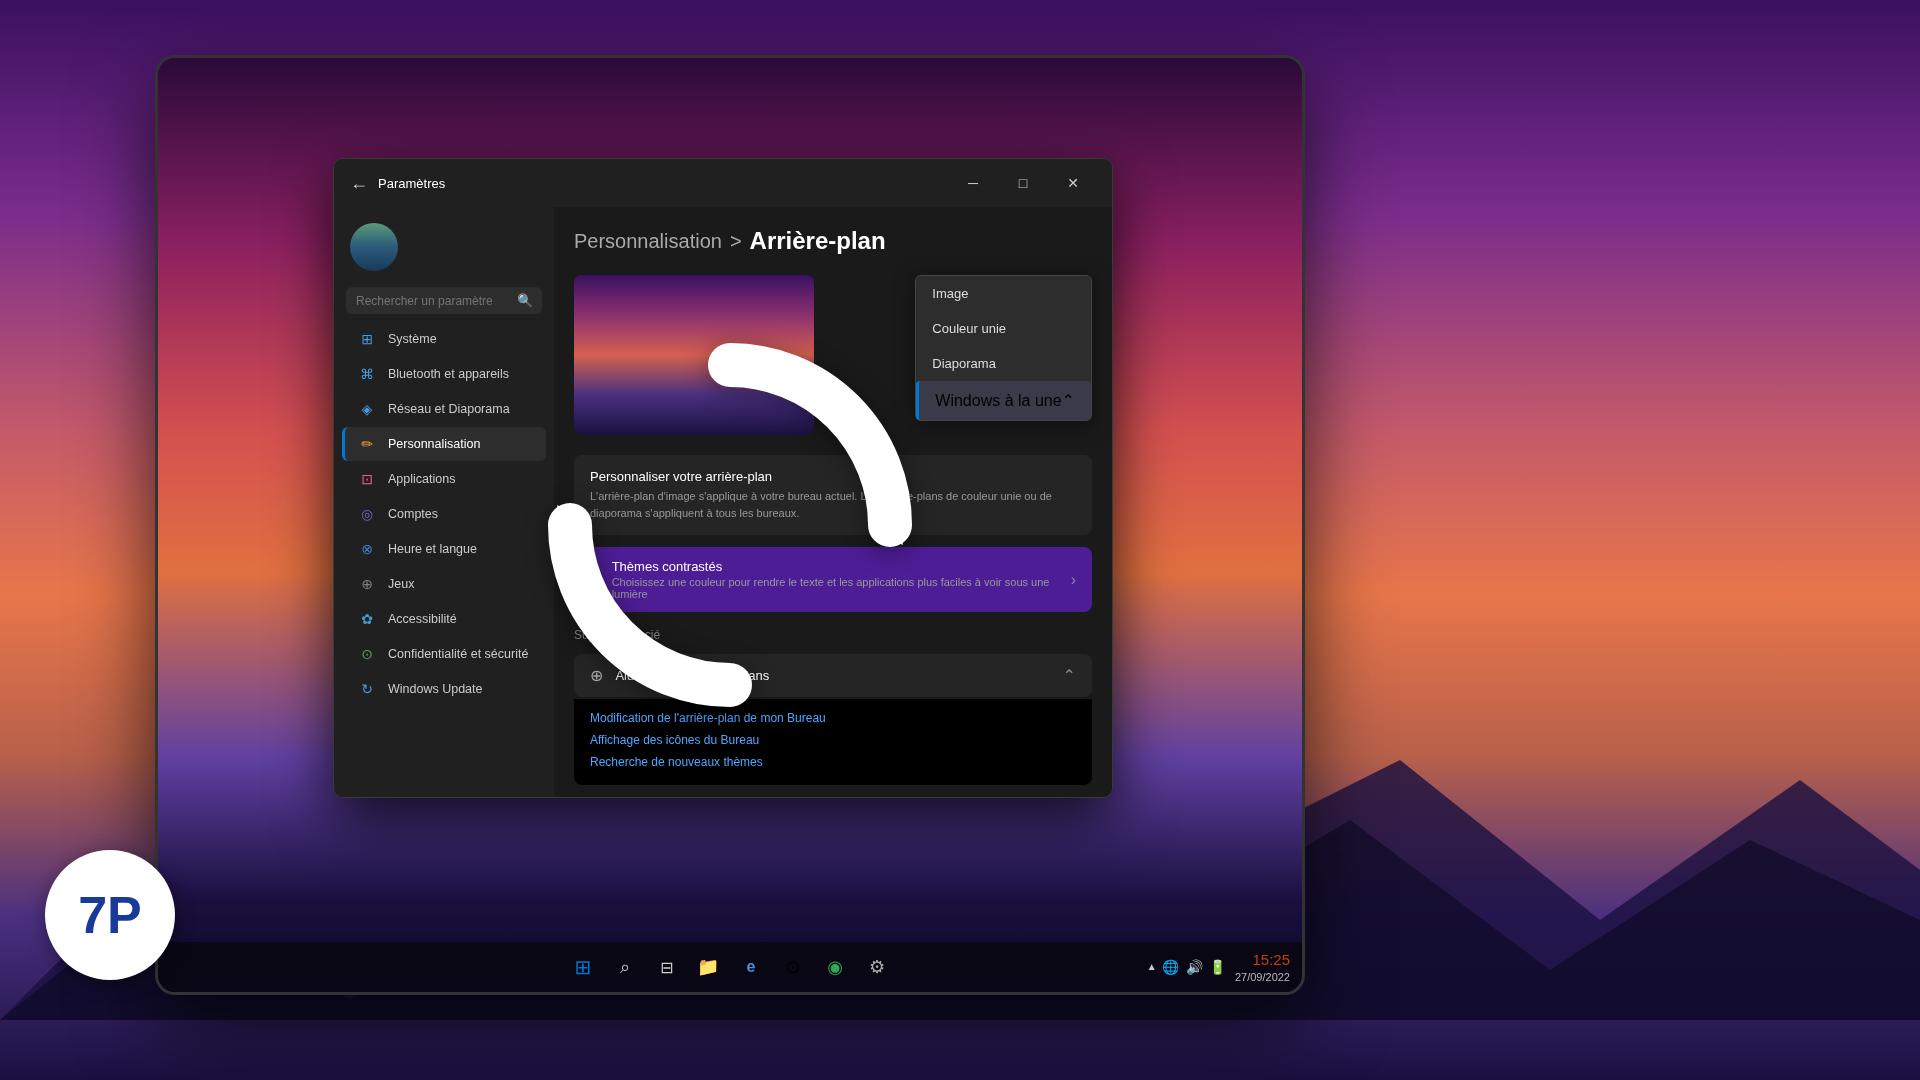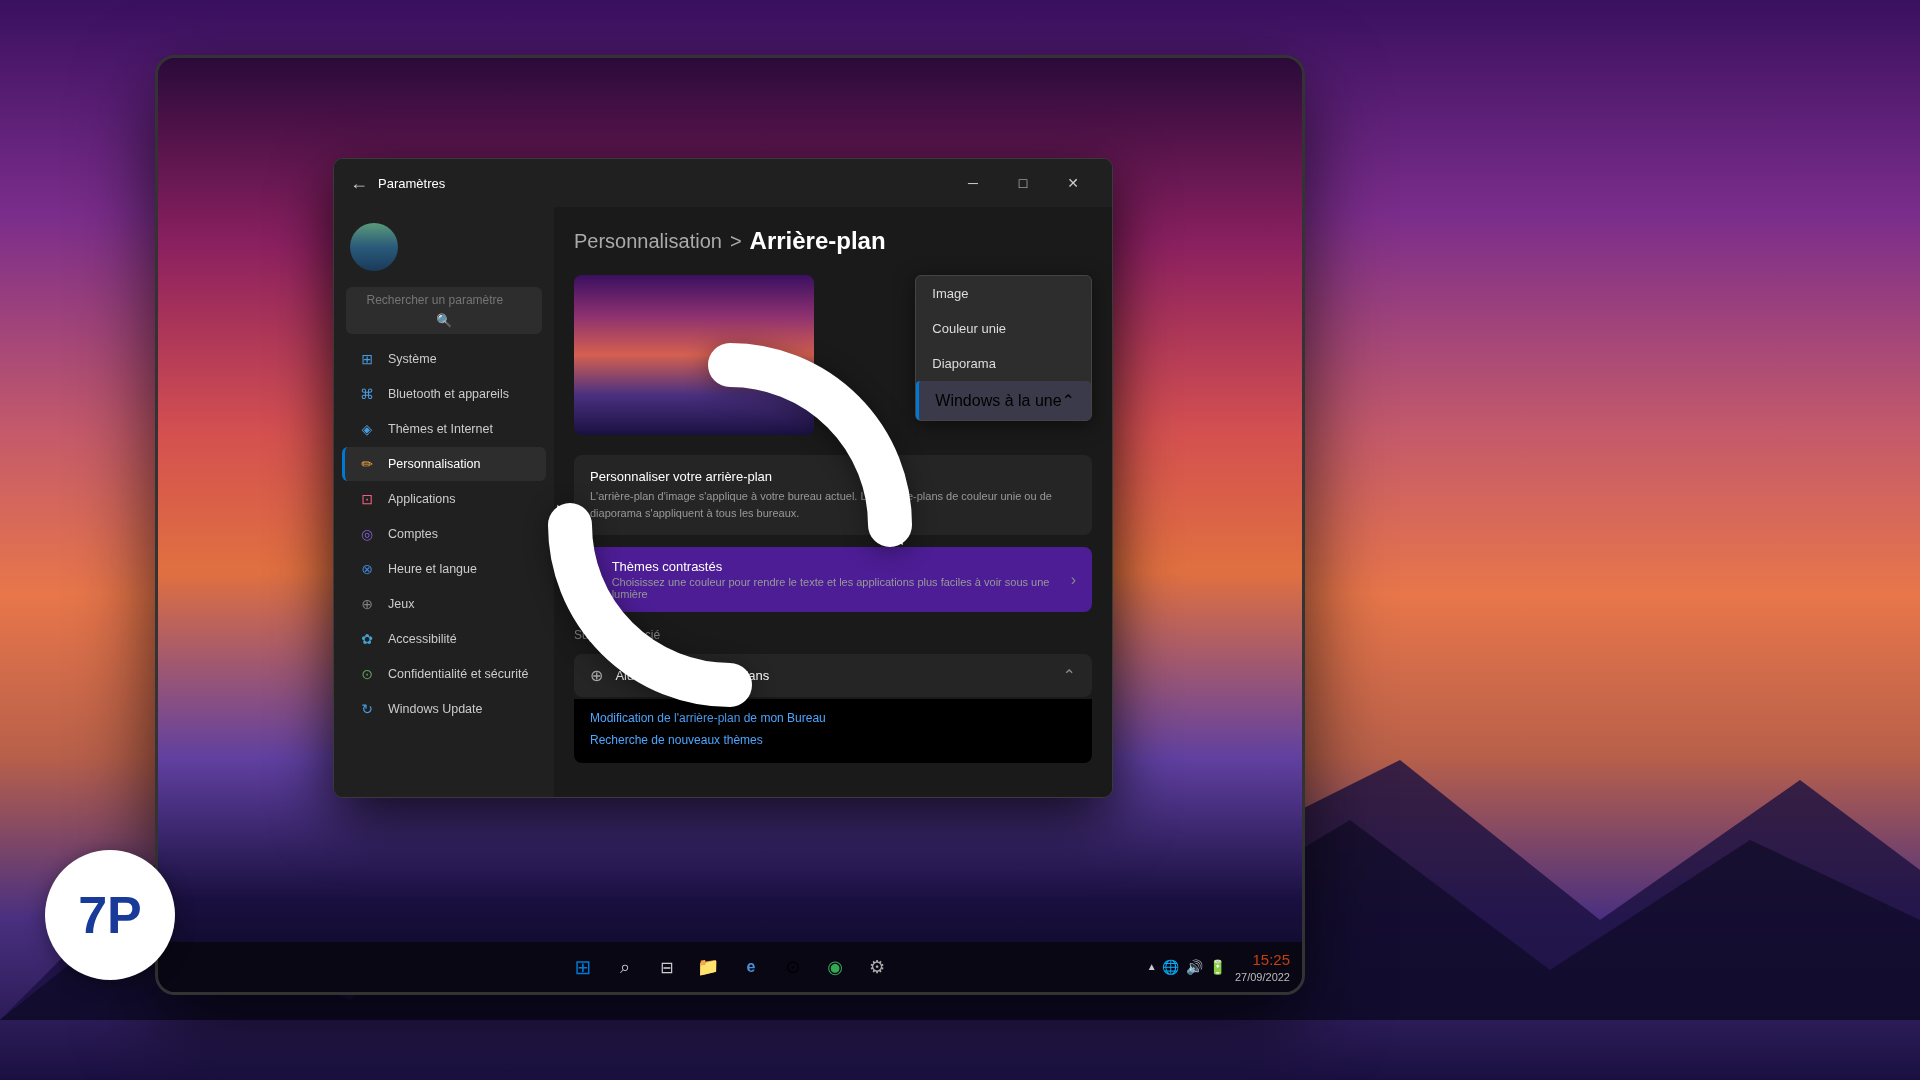--- a/index.html
+++ b/index.html
@@ -171,21 +171,20 @@
 
     
     .search-box {
       margin: 0 12px 8px;
       display: flex;
       align-items: center;
       background: #2d2d2d;
       border-radius: 6px;
       padding: 6px 10px;
       gap: 6px;
-      flex-direction: column;
     }
 
     .search-input {
       background: transparent;
       border: none;
       outline: none;
       color: #aaa;
       font-size: 12px;
       flex: 1;
     }
@@ -553,21 +552,21 @@
               <div class="nav-item">
                 <span class="nav-icon" style="color: rgb(74, 154, 222);">⊞</span>
                 <span class="nav-label">Système</span>
               </div>
               <div class="nav-item">
                 <span class="nav-icon" style="color: rgb(74, 154, 222);">⌘</span>
                 <span class="nav-label">Bluetooth et appareils</span>
               </div>
               <div class="nav-item">
                 <span class="nav-icon" style="color: rgb(74, 154, 222);">◈</span>
-                <span class="nav-label">Thèmes et Internet</span>
+                <span class="nav-label">Réseau et Diaporama</span>
               </div>
               <div class="nav-item active">
                 <span class="nav-icon" style="color: rgb(240, 160, 64);">✏</span>
                 <span class="nav-label">Personnalisation</span>
               </div>
               <div class="nav-item">
                 <span class="nav-icon" style="color: rgb(240, 96, 128);">⊡</span>
                 <span class="nav-label">Applications</span>
               </div>
               <div class="nav-item">
@@ -644,20 +643,21 @@
             </div>
             <div class="support-header">
               <div class="support-header-left">
                 <span style="font-size:16px;color:#aaa;">⊕</span>
                 <span>Aide avec les arrière-plans</span>
               </div>
               <span style="color:#888;">⌃</span>
             </div>
             <div class="support-links">
               <span class="support-link">Modification de l'arrière-plan de mon Bureau</span>
+              <span class="support-link">Affichage des icônes du Bureau</span>
               <span class="support-link">Recherche de nouveaux thèmes</span>
             </div>
           </div>
 
         </div>
       </div>
     </div>
 
     <div class="refresh-arrows">
       <svg class="arrow-svg" viewBox="0 0 200 200" fill="none" xmlns="http://www.w3.org/2000/svg">

